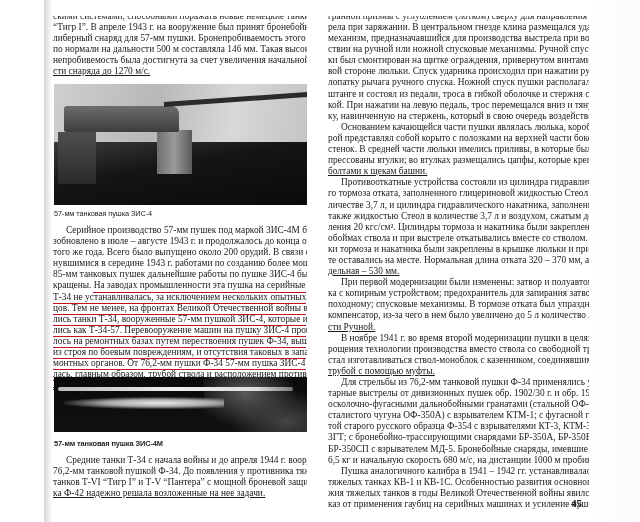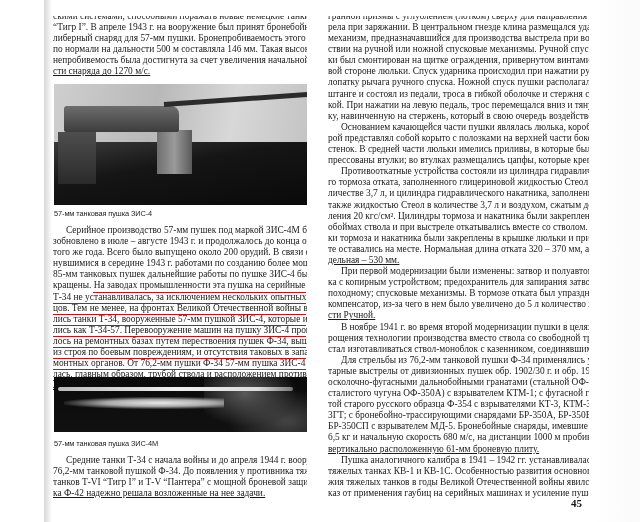--- a/index.html
+++ b/index.html
@@ -151,21 +151,21 @@
 <div class="redline" style="left:53px; top:347px; width:253px;"></div>
 <div class="redline" style="left:53px; top:358px; width:253px;"></div>
 <div class="redline" style="left:53px; top:369px; width:253px;"></div>
 <div class="redline" style="left:53px; top:380px; width:90px;"></div>
 
 <div class="photo photo2" style="top:377px;" title="dark photo of 57-mm tank gun ZIS-4M barrel">
   <div class="grain"></div>
   <div class="shine1"></div>
   <div class="shine2"></div>
 </div>
-<div class="caption" style="left:54px; top:439px;">57-мм танковая пушка ЗИС-4М</div>
+<div class="caption" style="left:54px; top:439px;font-weight:bold;">57-мм танковая пушка ЗИС-4М</div>
 
 <div class="col col-left" style="top:455px;">
   <span class="line indent">Средние танки Т-34 с начала войны и до апреля 1944 г. вооружались</span>
   <span class="line">76,2-мм танковой пушкой Ф-34. До появления у противника тяжелых</span>
   <span class="line">танков Т-VI “Тигр I” и Т-V “Пантера” с мощной броневой защитой пуш-</span>
   <span class="line last">ка Ф-42 надежно решала возложенные на нее задачи.</span>
 </div>
 
 <div class="col col-right" style="top:16px;">
   <div class="cut-top">
@@ -178,50 +178,51 @@
   <span class="line">вой стороне люльки. Спуск ударника происходил при нажатии рукой на</span>
   <span class="line">лопатку рычага ручного спуска. Ножной спуск пушки располагался на</span>
   <span class="line">штанге и состоял из педали, троса в гибкой оболочке и стержня с гай-</span>
   <span class="line">кой. При нажатии на левую педаль, трос перемещался вниз и тянул гай-</span>
   <span class="line">ку, навинченную на стержень, который в свою очередь воздействовал на</span>
 
   <span class="line indent">Основанием качающейся части пушки являлась люлька, короб кото-</span>
   <span class="line">рой представлял собой корыто с полозками на верхней части боковых</span>
   <span class="line">стенок. В средней части люльки имелись приливы, в которые были за-</span>
   <span class="line">прессованы втулки; во втулках размещались цапфы, которые крепились</span>
+  <span class="line last">болтами к щекам башни.</span>
 
   <span class="line indent">Противооткатные устройства состояли из цилиндра гидравлическо-</span>
   <span class="line">го тормоза отката, заполненного глицериновой жидкостью Стеол в ко-</span>
   <span class="line">личестве 3,7 л, и цилиндра гидравлического накатника, заполненного</span>
   <span class="line">также жидкостью Стеол в количестве 3,7 л и воздухом, сжатым до дав-</span>
   <span class="line">ления 20 кгс/см². Цилиндры тормоза и накатника были закреплены в</span>
   <span class="line">обоймах ствола и при выстреле откатывались вместе со стволом. Што-</span>
   <span class="line">ки тормоза и накатника были закреплены в крышке люльки и при отка-</span>
   <span class="line">те оставались на месте. Нормальная длина отката 320 – 370 мм, а пре-</span>
   <span class="line last">дельная – 530 мм.</span>
 
   <span class="line indent">При первой модернизации были изменены: затвор и полуавтомати-</span>
   <span class="line">ка с копирным устройством; предохранитель для запирания затвора по-</span>
   <span class="line">походному; спусковые механизмы. В тормозе отката был упразднен</span>
   <span class="line">компенсатор, из-за чего в нем было увеличено до 5 л количество жидко-</span>
   <span class="line last">сти Ручной.</span>
 
   <span class="line indent">В ноябре 1941 г. во время второй модернизации пушки в целях уп-</span>
   <span class="line">рощения технологии производства вместо ствола со свободной трубой</span>
   <span class="line">стал изготавливаться ствол-моноблок с казенником, соединявшимся с</span>
+  <span class="line last">трубой с помощью муфты.</span>
 
   <span class="line indent">Для стрельбы из 76,2-мм танковой пушки Ф-34 применялись уни-</span>
   <span class="line">тарные выстрелы от дивизионных пушек обр. 1902/30 г. и обр. 1939 г. с</span>
   <span class="line">осколочно-фугасными дальнобойными гранатами (стальной ОФ-350 и</span>
   <span class="line">сталистого чугуна ОФ-350А) с взрывателем КТМ-1; с фугасной грана-</span>
   <span class="line">той старого русского образца Ф-354 с взрывателями КТ-3, КТМ-3 или</span>
   <span class="line">3ГТ; с бронебойно-трассирующими снарядами БР-350А, БР-350Б,</span>
   <span class="line">БР-350СП с взрывателем МД-5. Бронебойные снаряды, имевшие массу</span>
   <span class="line">6,5 кг и начальную скорость 680 м/с, на дистанции 1000 м пробивали</span>
-  <span class="line last">вертикально расположенную 61-мм броневую плиту.</span>
 
   <span class="line indent">Пушка аналогичного калибра в 1941 – 1942 гг. устанавливалась и на</span>
   <span class="line">тяжелых танках КВ-1 и КВ-1С. Особенностью развития основного ору-</span>
   <span class="line">жия тяжелых танков в годы Великой Отечественной войны явился от-</span>
   <span class="line">каз от применения гаубиц на серийных машинах и усиление пушечного</span>
 
 </div>
 
 <div class="page-number">45</div>
 

